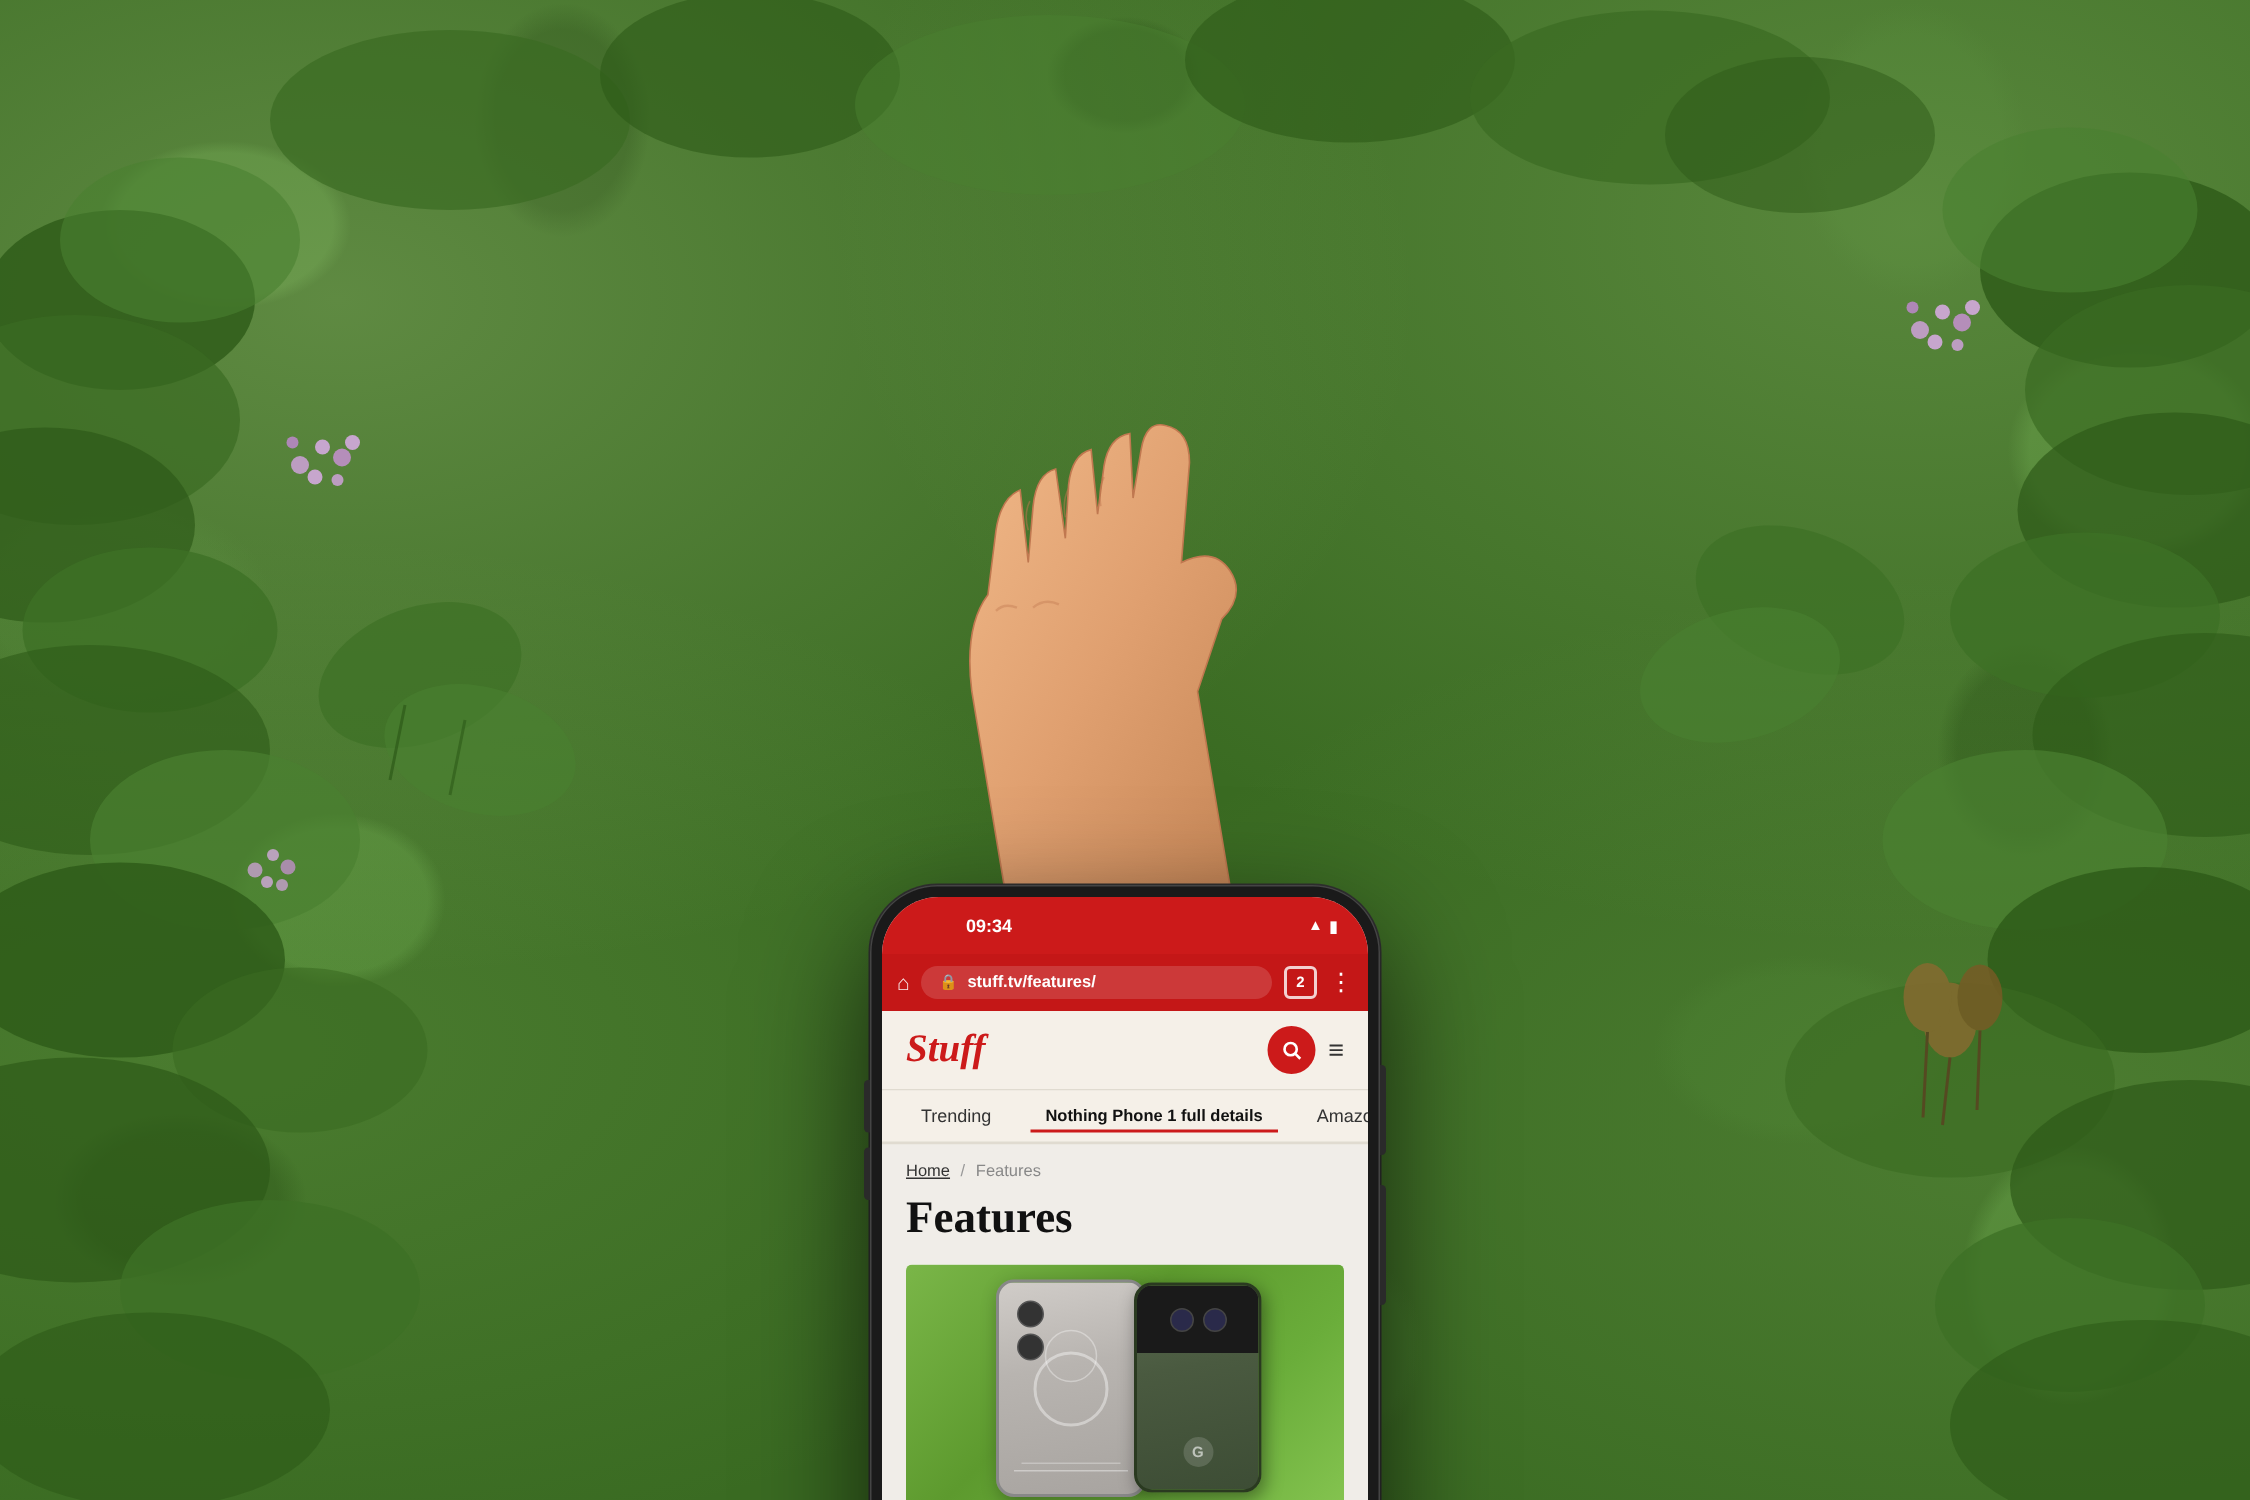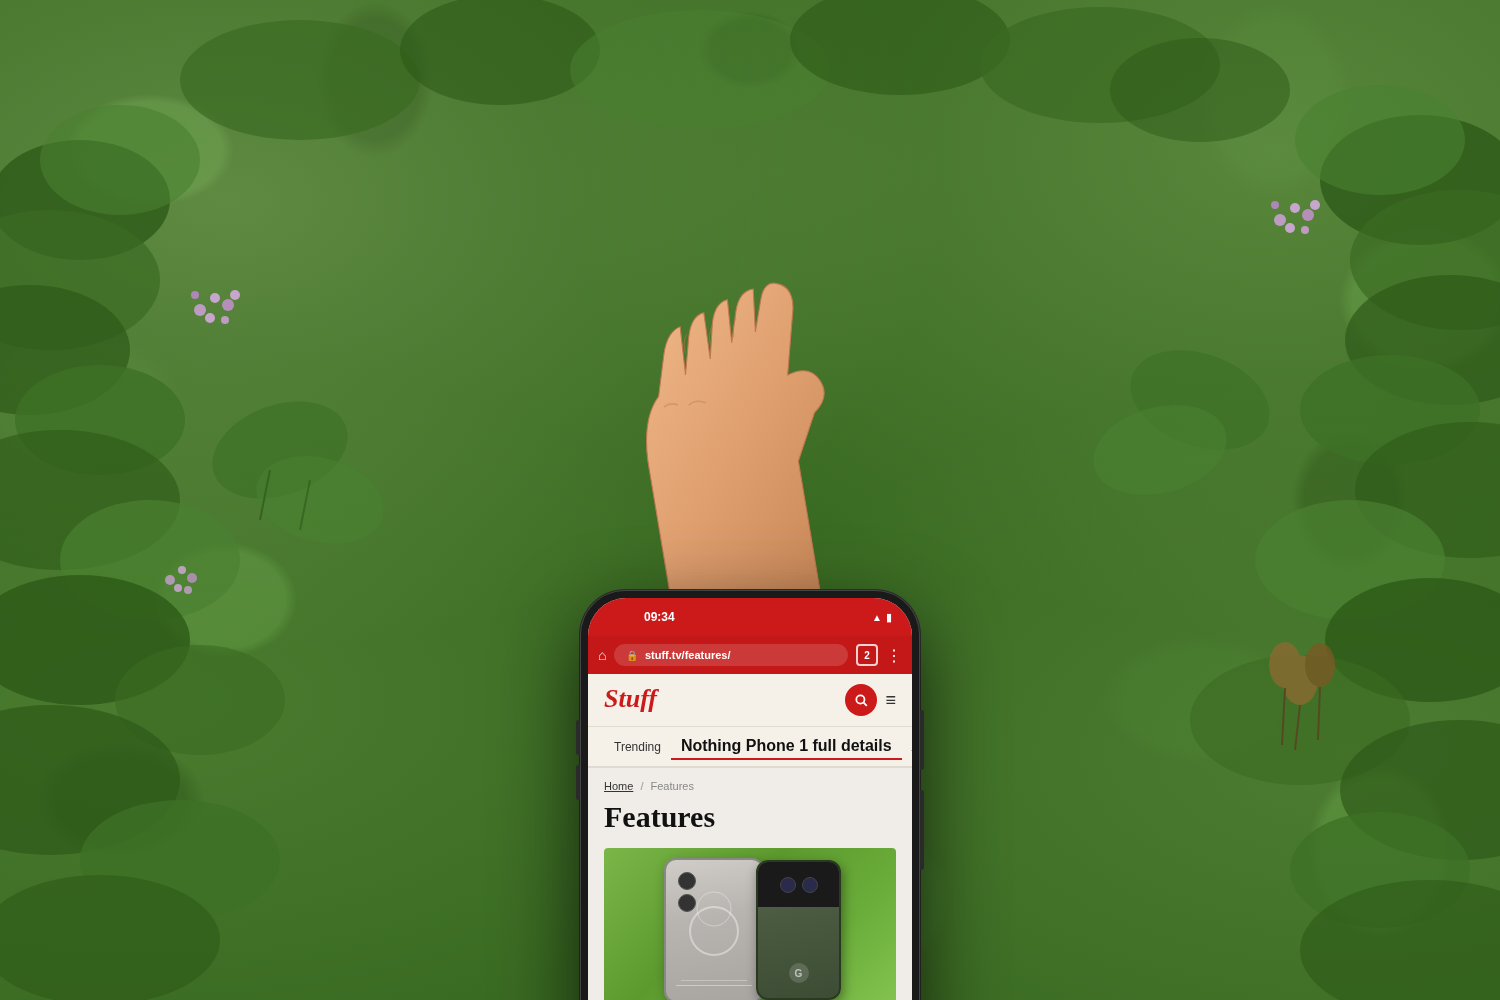--- a/index.html
+++ b/index.html
@@ -225,21 +225,21 @@
       color: #333;
       font-size: 18px;
     }
 
     
     .nav-bar {
       background: #f5f0e8;
       padding: 6px 16px;
       display: flex;
       align-items: center;
-      gap: 0;
+      gap: 16px;
       border-bottom: 2px solid #e0dbd0;
       overflow: hidden;
     }
 
     .nav-item {
       font-size: 12px;
       color: #333;
       padding: 4px 10px;
       white-space: nowrap;
       font-weight: 500;
@@ -545,21 +545,21 @@
                   <circle cx="11" cy="11" r="7"></circle>
                   <line x1="16.5" y1="16.5" x2="22" y2="22"></line>
                 </svg>
               </div>
               <span class="menu-btn">≡</span>
             </div>
           </div>
 
           <div class="nav-bar">
             <span class="nav-item">Trending</span>
-            <span class="nav-item active" style="font-size:16px;color:#111;border-bottom:2px solid #cc1a1a;padding-bottom:3px;">Nothing Phone 1 full details</span>
+            <span class="nav-item active" style="font-size:11px;color:#111;border-bottom:2px solid #cc1a1a;padding-bottom:3px;">Nothing Phone 1 full details</span>
             <span class="nav-item">Amazon Pr...</span>
           </div>
 
           <div class="page-content">
 
             <div class="breadcrumb">
               <span class="breadcrumb-home">Home</span>
               <span class="breadcrumb-sep"> / </span>
               <span class="breadcrumb-current">Features</span>
             </div>

